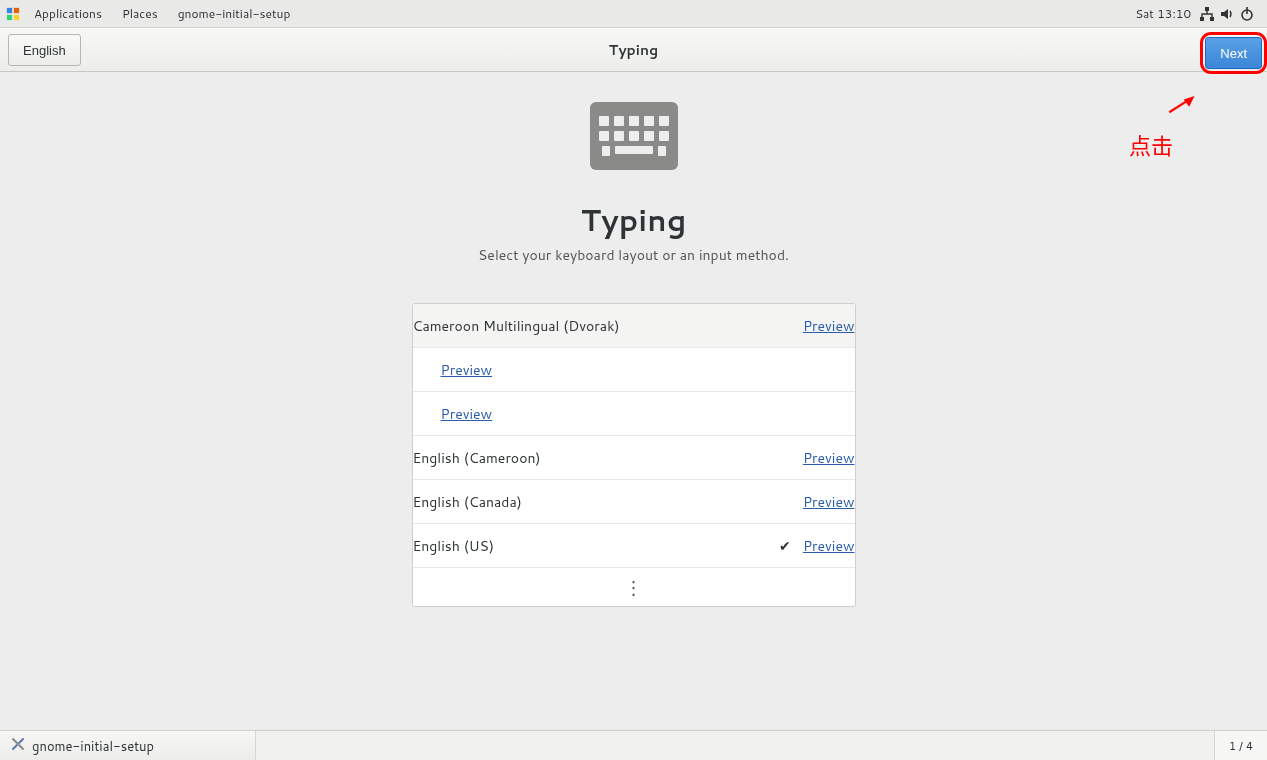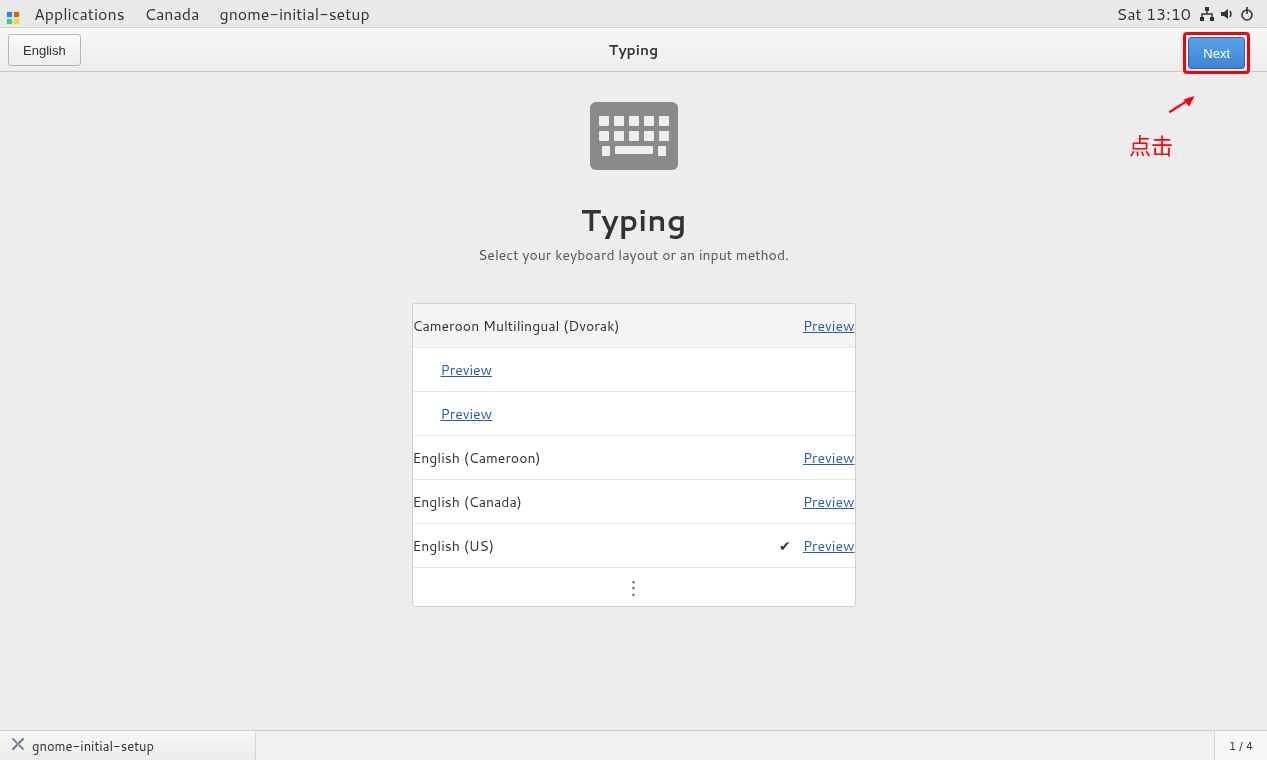--- a/index.html
+++ b/index.html
@@ -16,21 +16,21 @@
   }
 
   
   .top-panel {
     height: 28px;
     background: #e9e9e8;
     border-bottom: 1px solid #d4d4d2;
     display: flex;
     align-items: center;
     padding: 0 6px;
-    font-size: 16px;
+    font-size: 12px;
   }
   .top-panel .menu-item {
     padding: 0 10px;
     line-height: 28px;
     cursor: pointer;
   }
   .top-panel .apps-icon {
     width: 14px; height: 14px; display: inline-block;
     vertical-align: middle; margin-right: 4px;
   }
@@ -70,24 +70,24 @@
     color: #2e3436;
     cursor: pointer;
   }
   .hb-button.suggested {
     border-color: #1a6bbf;
     background: linear-gradient(#5aa0e6, #3b86d9);
     color: #fff;
   }
   .next-wrap {
     position: absolute;
-    right: 17px;
+    right: 0;
     top: 3px;
     border: 3px solid #ff0000;
-    border-radius: 4px;
+    border-radius: 11px;
     padding: 2px;
   }
 
   
   .content {
     position: absolute;
     top: 72px;
     left: 0; right: 0; bottom: 30px;
     display: flex;
     flex-direction: column;
@@ -212,21 +212,21 @@
 <div class="top-panel">
   <span class="apps-icon">
     <svg viewBox="0 0 16 16">
         <rect x="1" y="1" width="6" height="6" fill="#3584e4"></rect>
         <rect x="9" y="1" width="6" height="6" fill="#e66100"></rect>
         <rect x="1" y="9" width="6" height="6" fill="#33d17a"></rect>
         <rect x="9" y="9" width="6" height="6" fill="#f6d32d"></rect>
       </svg>
   </span>
   <span class="menu-item">Applications</span>
-  <span class="menu-item">Canada</span>
+  <span class="menu-item">Places</span>
   <span class="menu-item">gnome-initial-setup</span>
   <span class="spacer"></span>
   <div class="right">
     <span class="clock">Sat 13:10</span>
     <span class="tray-icon">
       <svg viewBox="0 0 16 16">
           <rect x="6" y="1" width="4" height="4" fill="#333"></rect>
           <rect x="1" y="11" width="4" height="4" fill="#333"></rect>
           <rect x="11" y="11" width="4" height="4" fill="#333"></rect>
           <path d="M8 5 V8 M3 11 V8 H13 V11 M8 8 H8" stroke="#333" stroke-width="1.4" fill="none"></path>

